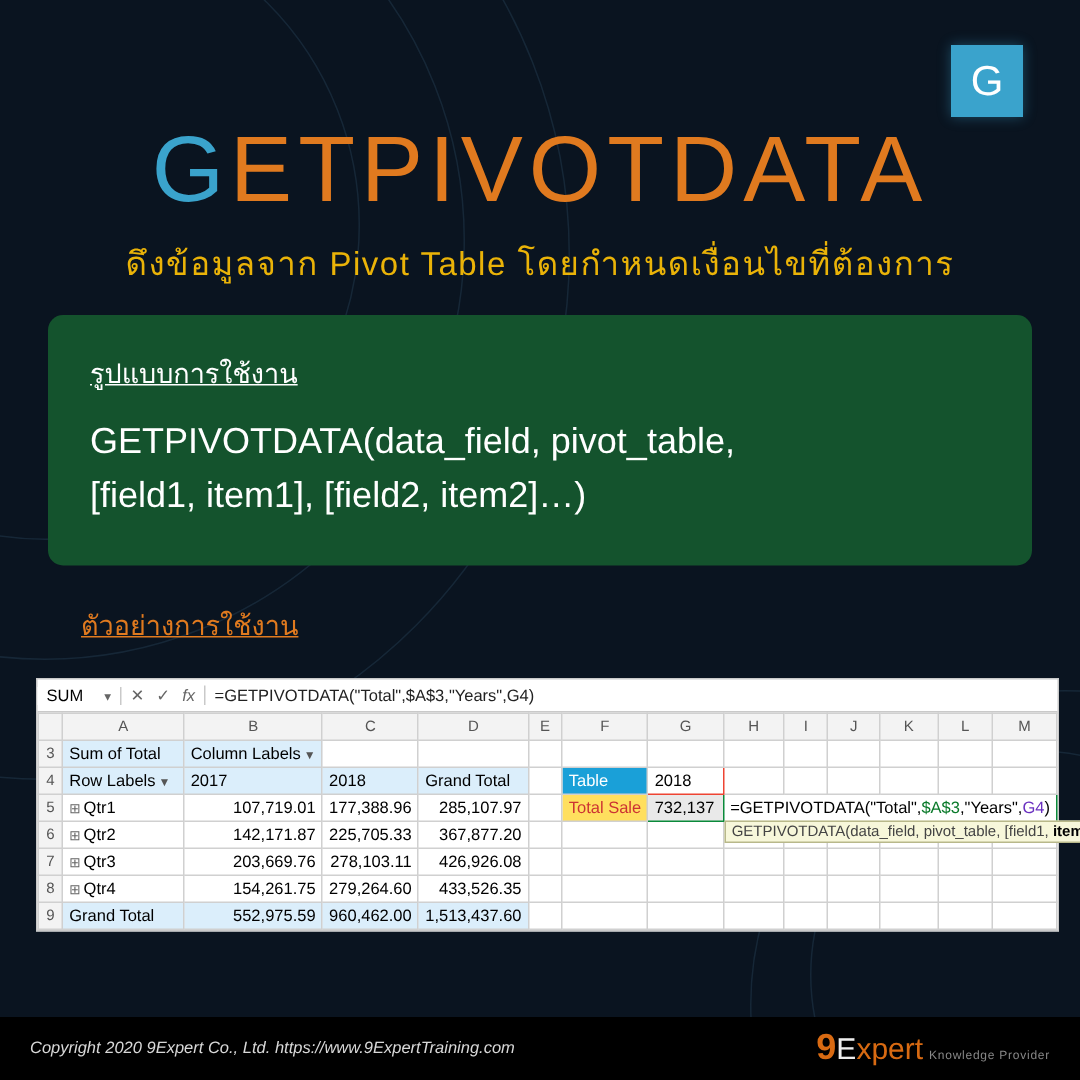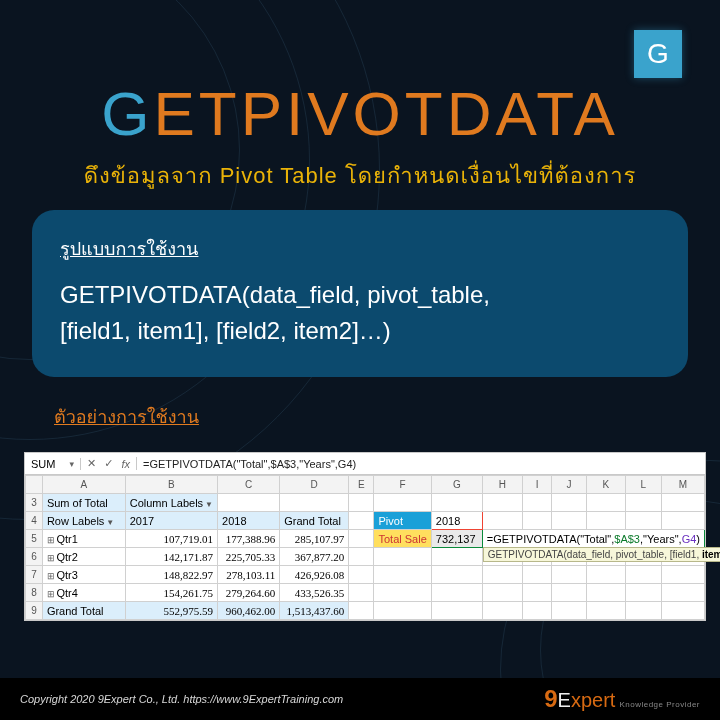--- a/index.html
+++ b/index.html
@@ -32,22 +32,22 @@
     color:#e07a1f;
   }
   .title .accent { color:#3aa3cc; }
   .subtitle {
     position:absolute; top:158px; left:0; width:100%;
     text-align:center;
     color:#eab308; font-size:22px; letter-spacing:1px;
   }
   .usage-box {
     position:absolute; top:210px; left:32px; right:32px;
-    background:#0c4a6e;
-    border-radius:22px;
+    background:#14532d;
+    border-radius:10px;
     padding:24px 28px 28px;
     color:#fff;
   }
   .usage-label { font-size:18px; text-decoration:underline; margin-bottom:14px; display:block; }
   .usage-syntax { font-size:24px; line-height:1.5; }
 
   .example-row {
     position:absolute; top:402px; left:54px; right:40px;
     display:flex; align-items:center; gap:40px;
   }
@@ -68,21 +68,21 @@
 
   table.sheet { border-collapse:collapse; width:100%; }
   table.sheet th, table.sheet td {
     border:1px solid #d0d0d0; height:18px; padding:0 4px;
     font-weight:normal; text-align:left; background:#fff; white-space:nowrap;
     font-size:11px;
   }
   table.sheet th.colhdr, table.sheet td.rowhdr {
     background:#f3f3f3; color:#555; text-align:center; font-size:10px;
   }
-  table.sheet td.num { text-align:right; font-variant-numeric:tabular-nums;font-family:Liberation Serif, serif;}
+  table.sheet td.num { text-align:right; font-variant-numeric:tabular-nums;}
   .pivot-top { background:#dbeefb !important; }
   .pivot-rowlbl { background:#dbeefb !important; }
   .grand { font-weight:bold; }
   .dd-tri { font-size:8px; color:#555; padding-left:2px;}
   .expand { color:#666; font-size:9px; padding-right:2px;}
 
   .year-lbl { background:#1aa0d8 !important; color:#fff;}
   .year-val { border:1.5px solid #e43 !important; text-align:right;}
   .total-sale { color:#c33; background:#ffdf5e !important;}
   .sel-cell { border:1.5px solid #0a8a3a !important; background:#e9e9e9 !important; text-align:right;}
@@ -183,21 +183,21 @@
           <td></td>
           <td></td>
     </tr>
     <tr>
       <td class="rowhdr">4</td>
       <td class="pivot-rowlbl"><span>Row Labels</span><span class="dd-tri">▼</span></td>
       <td class="pivot-rowlbl grand">2017</td>
       <td class="pivot-rowlbl grand">2018</td>
       <td class="pivot-rowlbl grand">Grand Total</td>
       <td></td>
-      <td class="year-lbl">Pivot</td>
+      <td class="year-lbl">Table</td>
       <td class="year-val">2018</td>
       <td></td>
           <td></td>
           <td></td>
           <td></td>
           <td></td>
           <td></td>
     </tr>
     <tr>
       <td class="rowhdr">5</td>
@@ -227,21 +227,21 @@
           <td></td>
           <td></td>
           <td></td>
           <td></td>
           <td></td>
           <td></td>
     </tr>
     <tr>
       <td class="rowhdr">7</td>
       <td><span class="expand">⊞</span><span>Qtr3</span></td>
-      <td class="num">148,822.97</td>
+      <td class="num">203,669.76</td>
       <td class="num">278,103.11</td>
       <td class="num">426,926.08</td>
       <td></td>
           <td></td>
           <td></td>
           <td></td>
           <td></td>
           <td></td>
           <td></td>
           <td></td>

